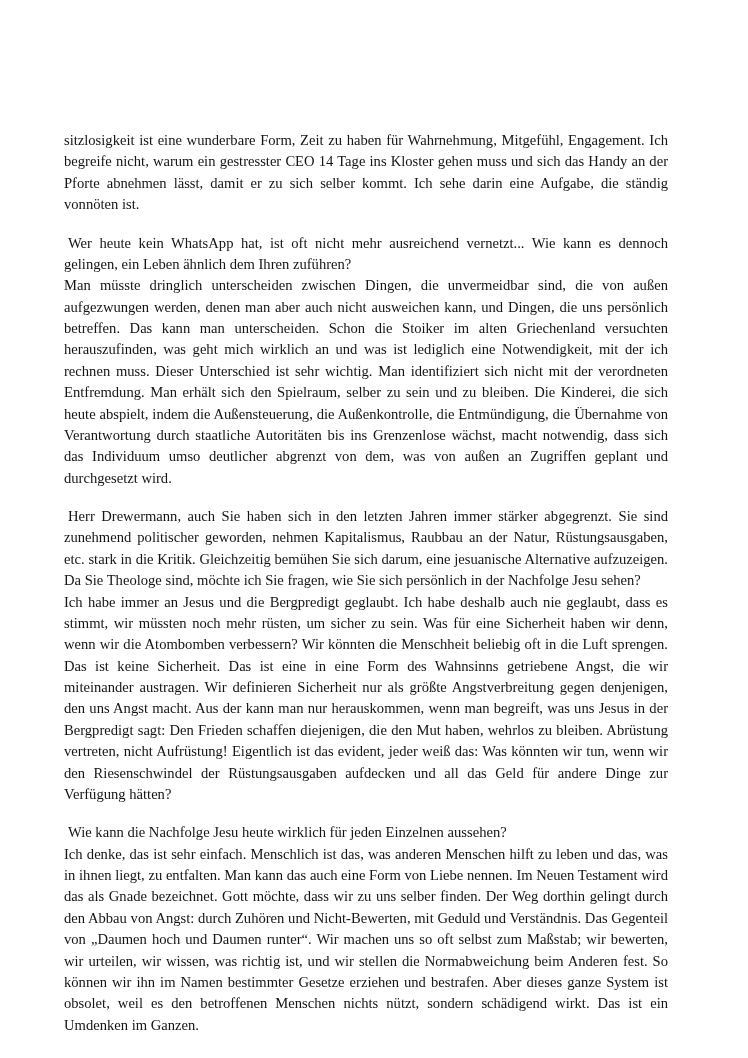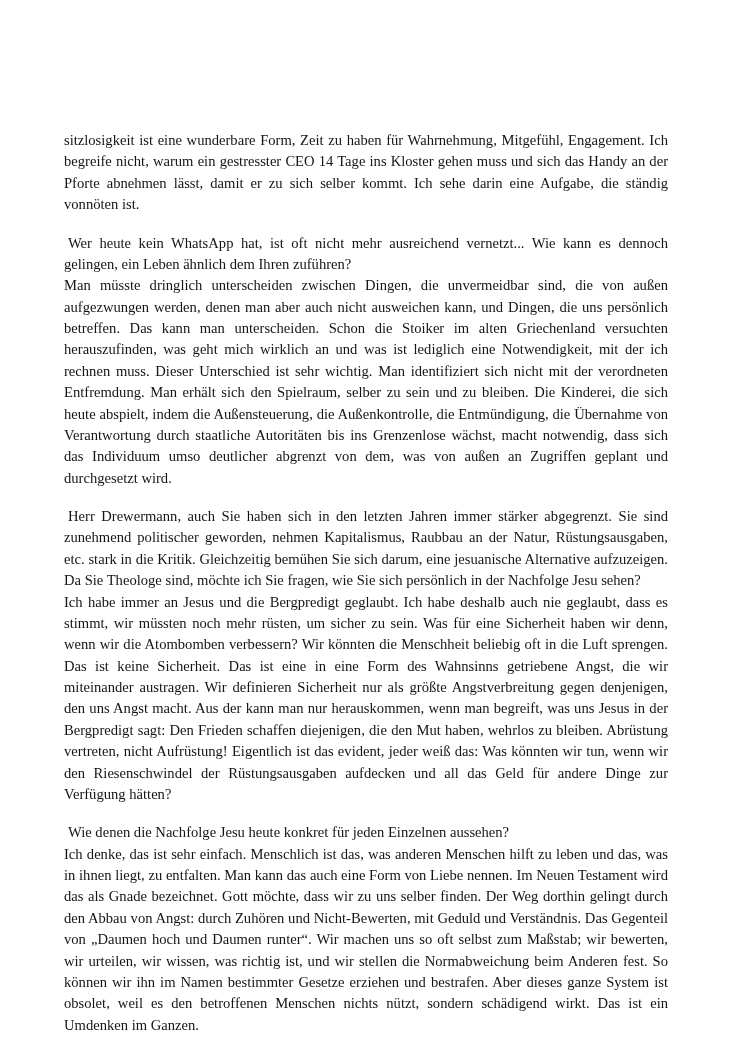--- a/index.html
+++ b/index.html
@@ -61,18 +61,18 @@
     <p class="body-continued">sitzlosigkeit ist eine wunderbare Form, Zeit zu haben für Wahrnehmung, Mitgefühl, Engagement. Ich begreife nicht, warum ein gestresster CEO 14 Tage ins Kloster gehen muss und sich das Handy an der Pforte abnehmen lässt, damit er zu sich selber kommt. Ich sehe darin eine Aufgabe, die ständig vonnöten ist.</p>
 
     <p class="question">Wer heute kein WhatsApp hat, ist oft nicht mehr ausreichend vernetzt... Wie kann es dennoch gelingen, ein Leben ähnlich dem Ihren zuführen?</p>
 
     <p class="answer"> Man müsste dringlich unterscheiden zwischen Dingen, die unvermeidbar sind, die von außen aufgezwungen werden, denen man aber auch nicht ausweichen kann, und Dingen, die uns persönlich betreffen. Das kann man unterscheiden. Schon die Stoiker im alten Griechenland versuchten herauszufinden, was geht mich wirklich an und was ist lediglich eine Notwendigkeit, mit der ich rechnen muss. Dieser Unterschied ist sehr wichtig. Man identifiziert sich nicht mit der verordneten Entfremdung. Man erhält sich den Spielraum, selber zu sein und zu bleiben. Die Kinderei, die sich heute abspielt, indem die Außensteuerung, die Außenkontrolle, die Entmündigung, die Übernahme von Verantwortung durch staatliche Autoritäten bis ins Grenzenlose wächst, macht notwendig, dass sich das Individuum umso deutlicher abgrenzt von dem, was von außen an Zugriffen geplant und durchgesetzt wird.</p>
 
     <p class="question">Herr Drewermann, auch Sie haben sich in den letzten Jahren immer stärker abgegrenzt. Sie sind zunehmend politischer geworden, nehmen Kapitalismus, Raubbau an der Natur, Rüstungsausgaben, etc. stark in die Kritik. Gleichzeitig bemühen Sie sich darum, eine jesuanische Alternative aufzuzeigen. Da Sie Theologe sind, möchte ich Sie fragen, wie Sie sich persönlich in der Nachfolge Jesu sehen?</p>
 
     <p class="answer">Ich habe immer an Jesus und die Bergpredigt geglaubt. Ich habe deshalb auch nie geglaubt, dass es stimmt, wir müssten noch mehr rüsten, um sicher zu sein. Was für eine Sicherheit haben wir denn, wenn wir die Atombomben verbessern? Wir könnten die Menschheit beliebig oft in die Luft sprengen. Das ist keine Sicherheit. Das ist eine in eine Form des Wahnsinns getriebene Angst, die wir miteinander austragen. Wir definieren Sicherheit nur als größte Angstverbreitung gegen denjenigen, den uns Angst macht. Aus der kann man nur herauskommen, wenn man begreift, was uns Jesus in der Bergpredigt sagt: Den Frieden schaffen diejenigen, die den Mut haben, wehrlos zu bleiben. Abrüstung vertreten, nicht Aufrüstung! Eigentlich ist das evident, jeder weiß das: Was könnten wir tun, wenn wir den Riesenschwindel der Rüstungsausgaben aufdecken und all das Geld für andere Dinge zur Verfügung hätten?</p>
 
-    <p class="question">Wie denen die Nachfolge Jesu heute konkret für jeden Einzelnen aussehen?</p>
+    <p class="question">Wie kann die Nachfolge Jesu heute wirklich für jeden Einzelnen aussehen?</p>
 
     <p class="answer">Ich denke, das ist sehr einfach. Menschlich ist das, was anderen Menschen hilft zu leben und das, was in ihnen liegt, zu entfalten. Man kann das auch eine Form von Liebe nennen. Im Neuen Testament wird das als Gnade bezeichnet. Gott möchte, dass wir zu uns selber finden. Der Weg dorthin gelingt durch den Abbau von Angst: durch Zuhören und Nicht-Bewerten, mit Geduld und Verständnis. Das Gegenteil von „Daumen hoch und Daumen runter“. Wir machen uns so oft selbst zum Maßstab; wir bewerten, wir urteilen, wir wissen, was richtig ist, und wir stellen die Normabweichung beim Anderen fest. So können wir ihn im Namen bestimmter Gesetze erziehen und bestrafen. Aber dieses ganze System ist obsolet, weil es den betroffenen Menschen nichts nützt, sondern schädigend wirkt. Das ist ein Umdenken im Ganzen.</p>
 
   </div>
 </div>
 
 </body></html>

